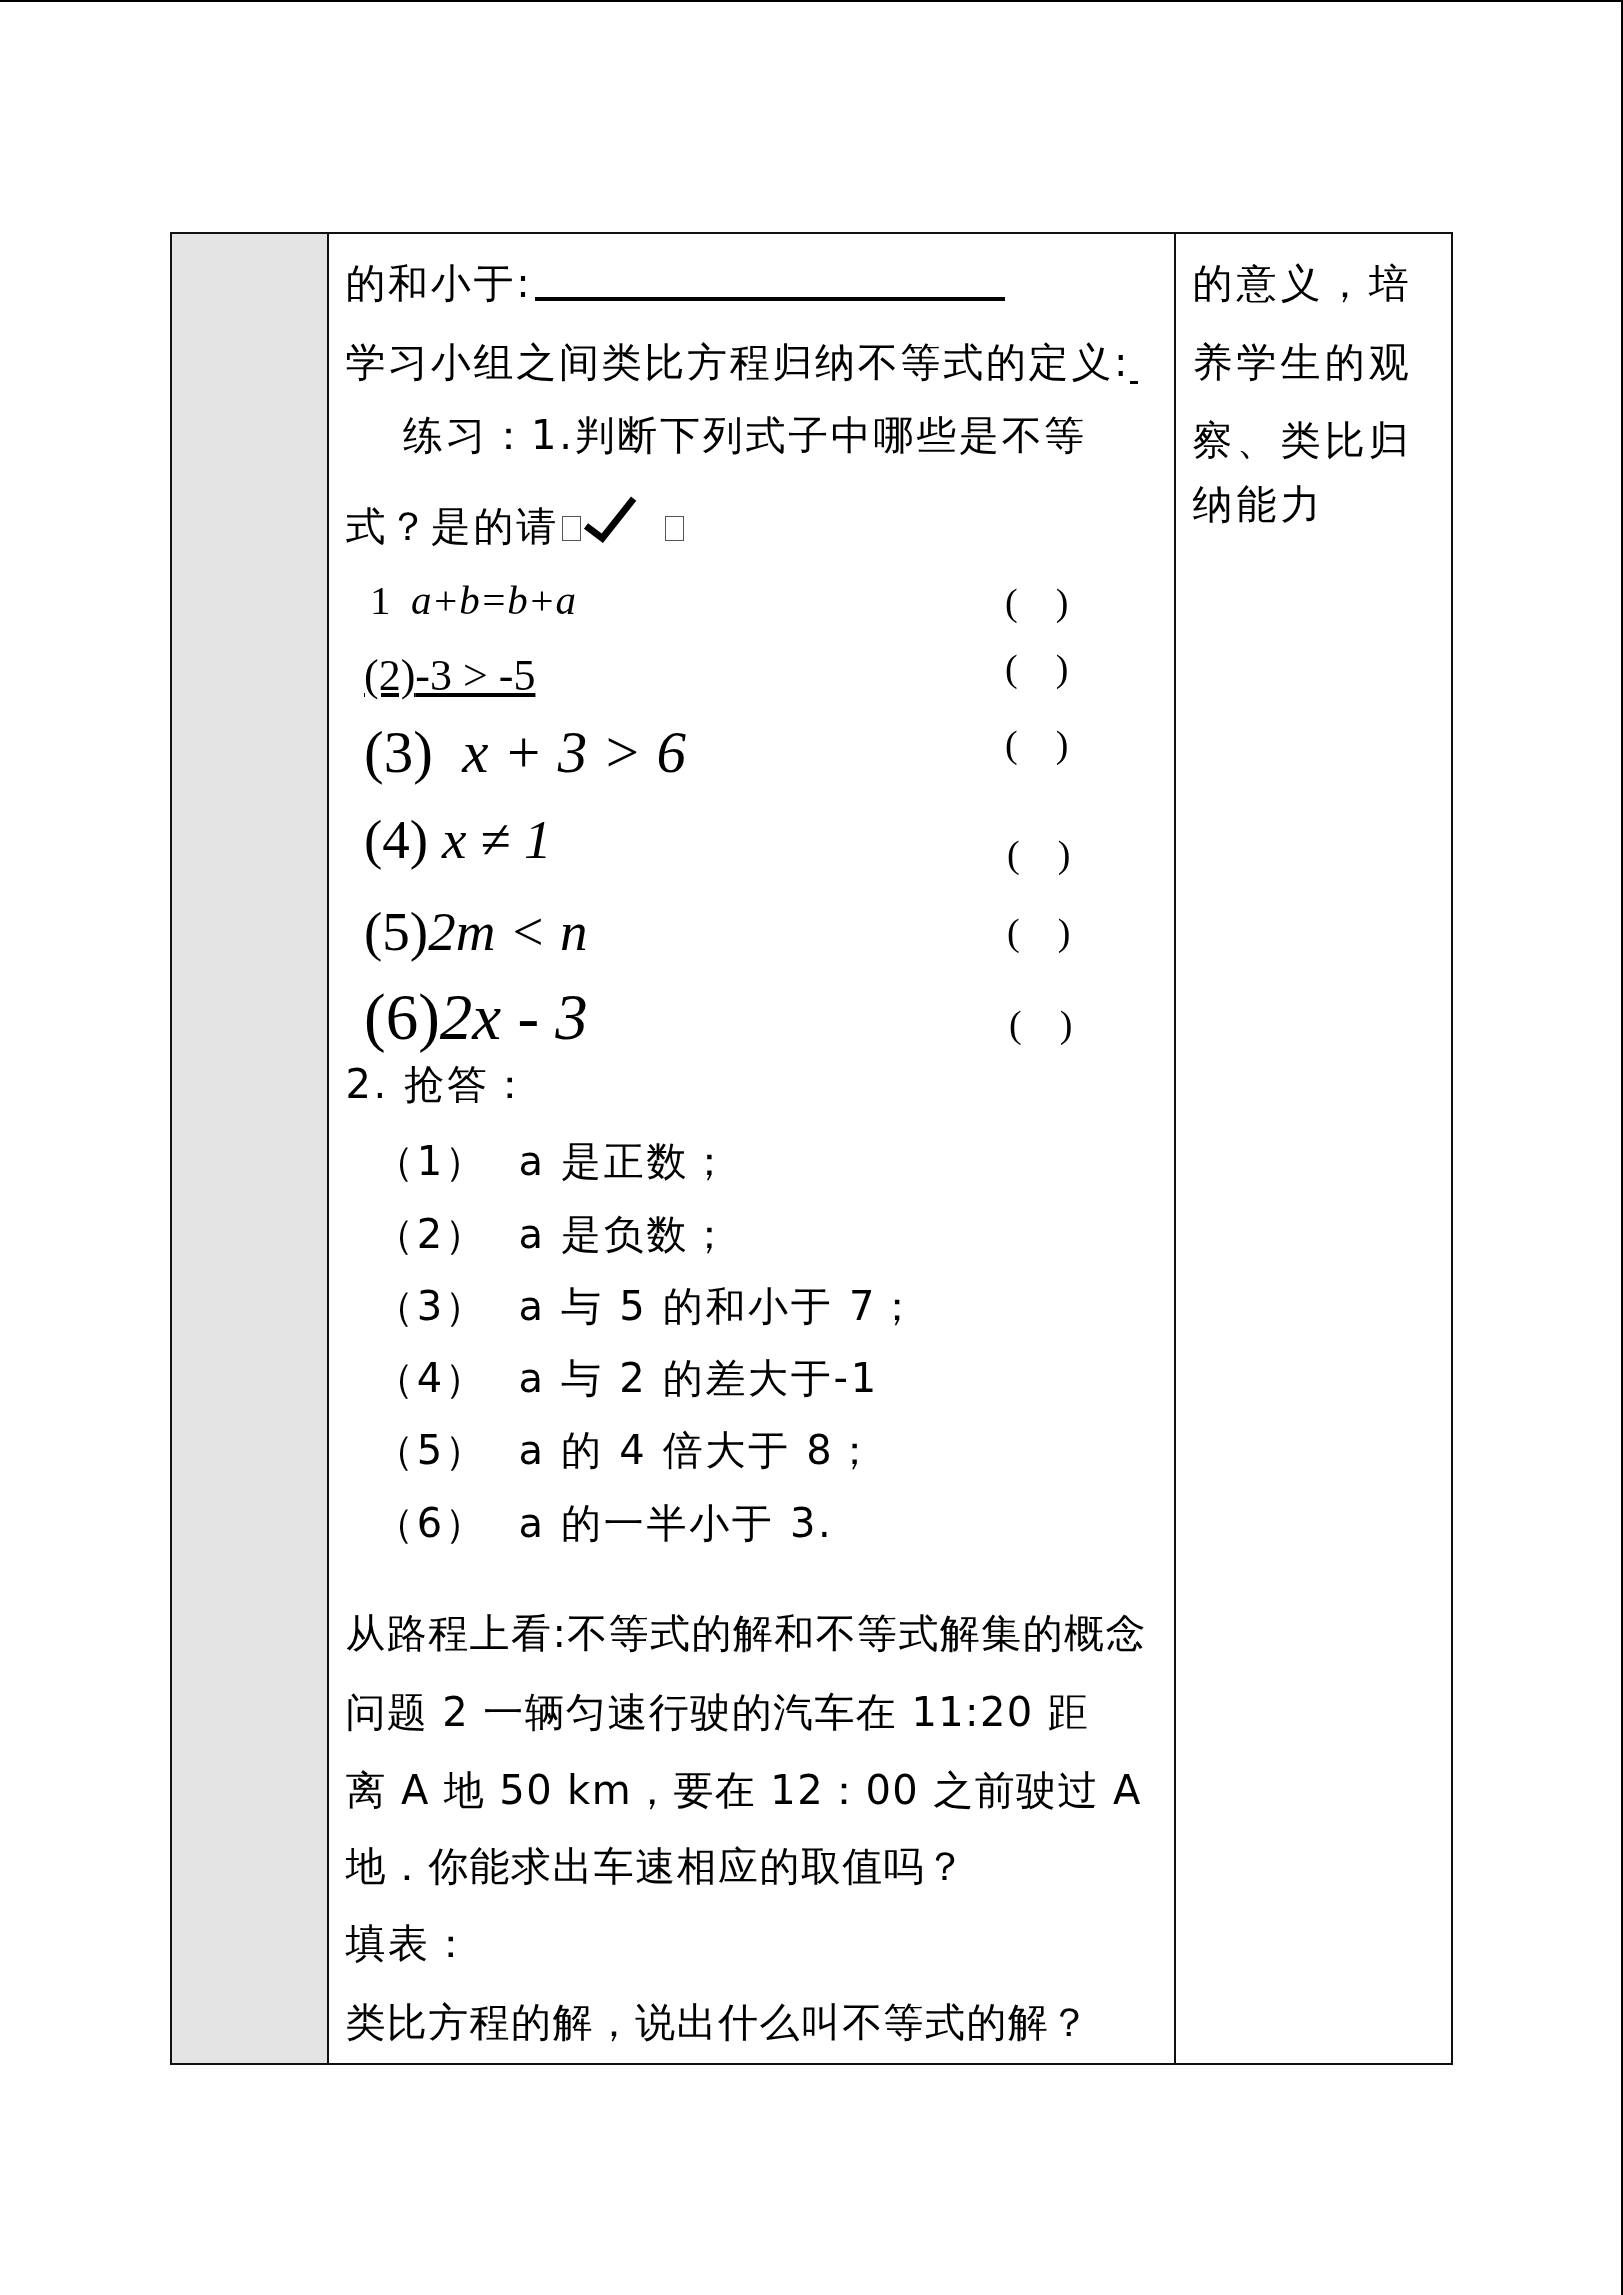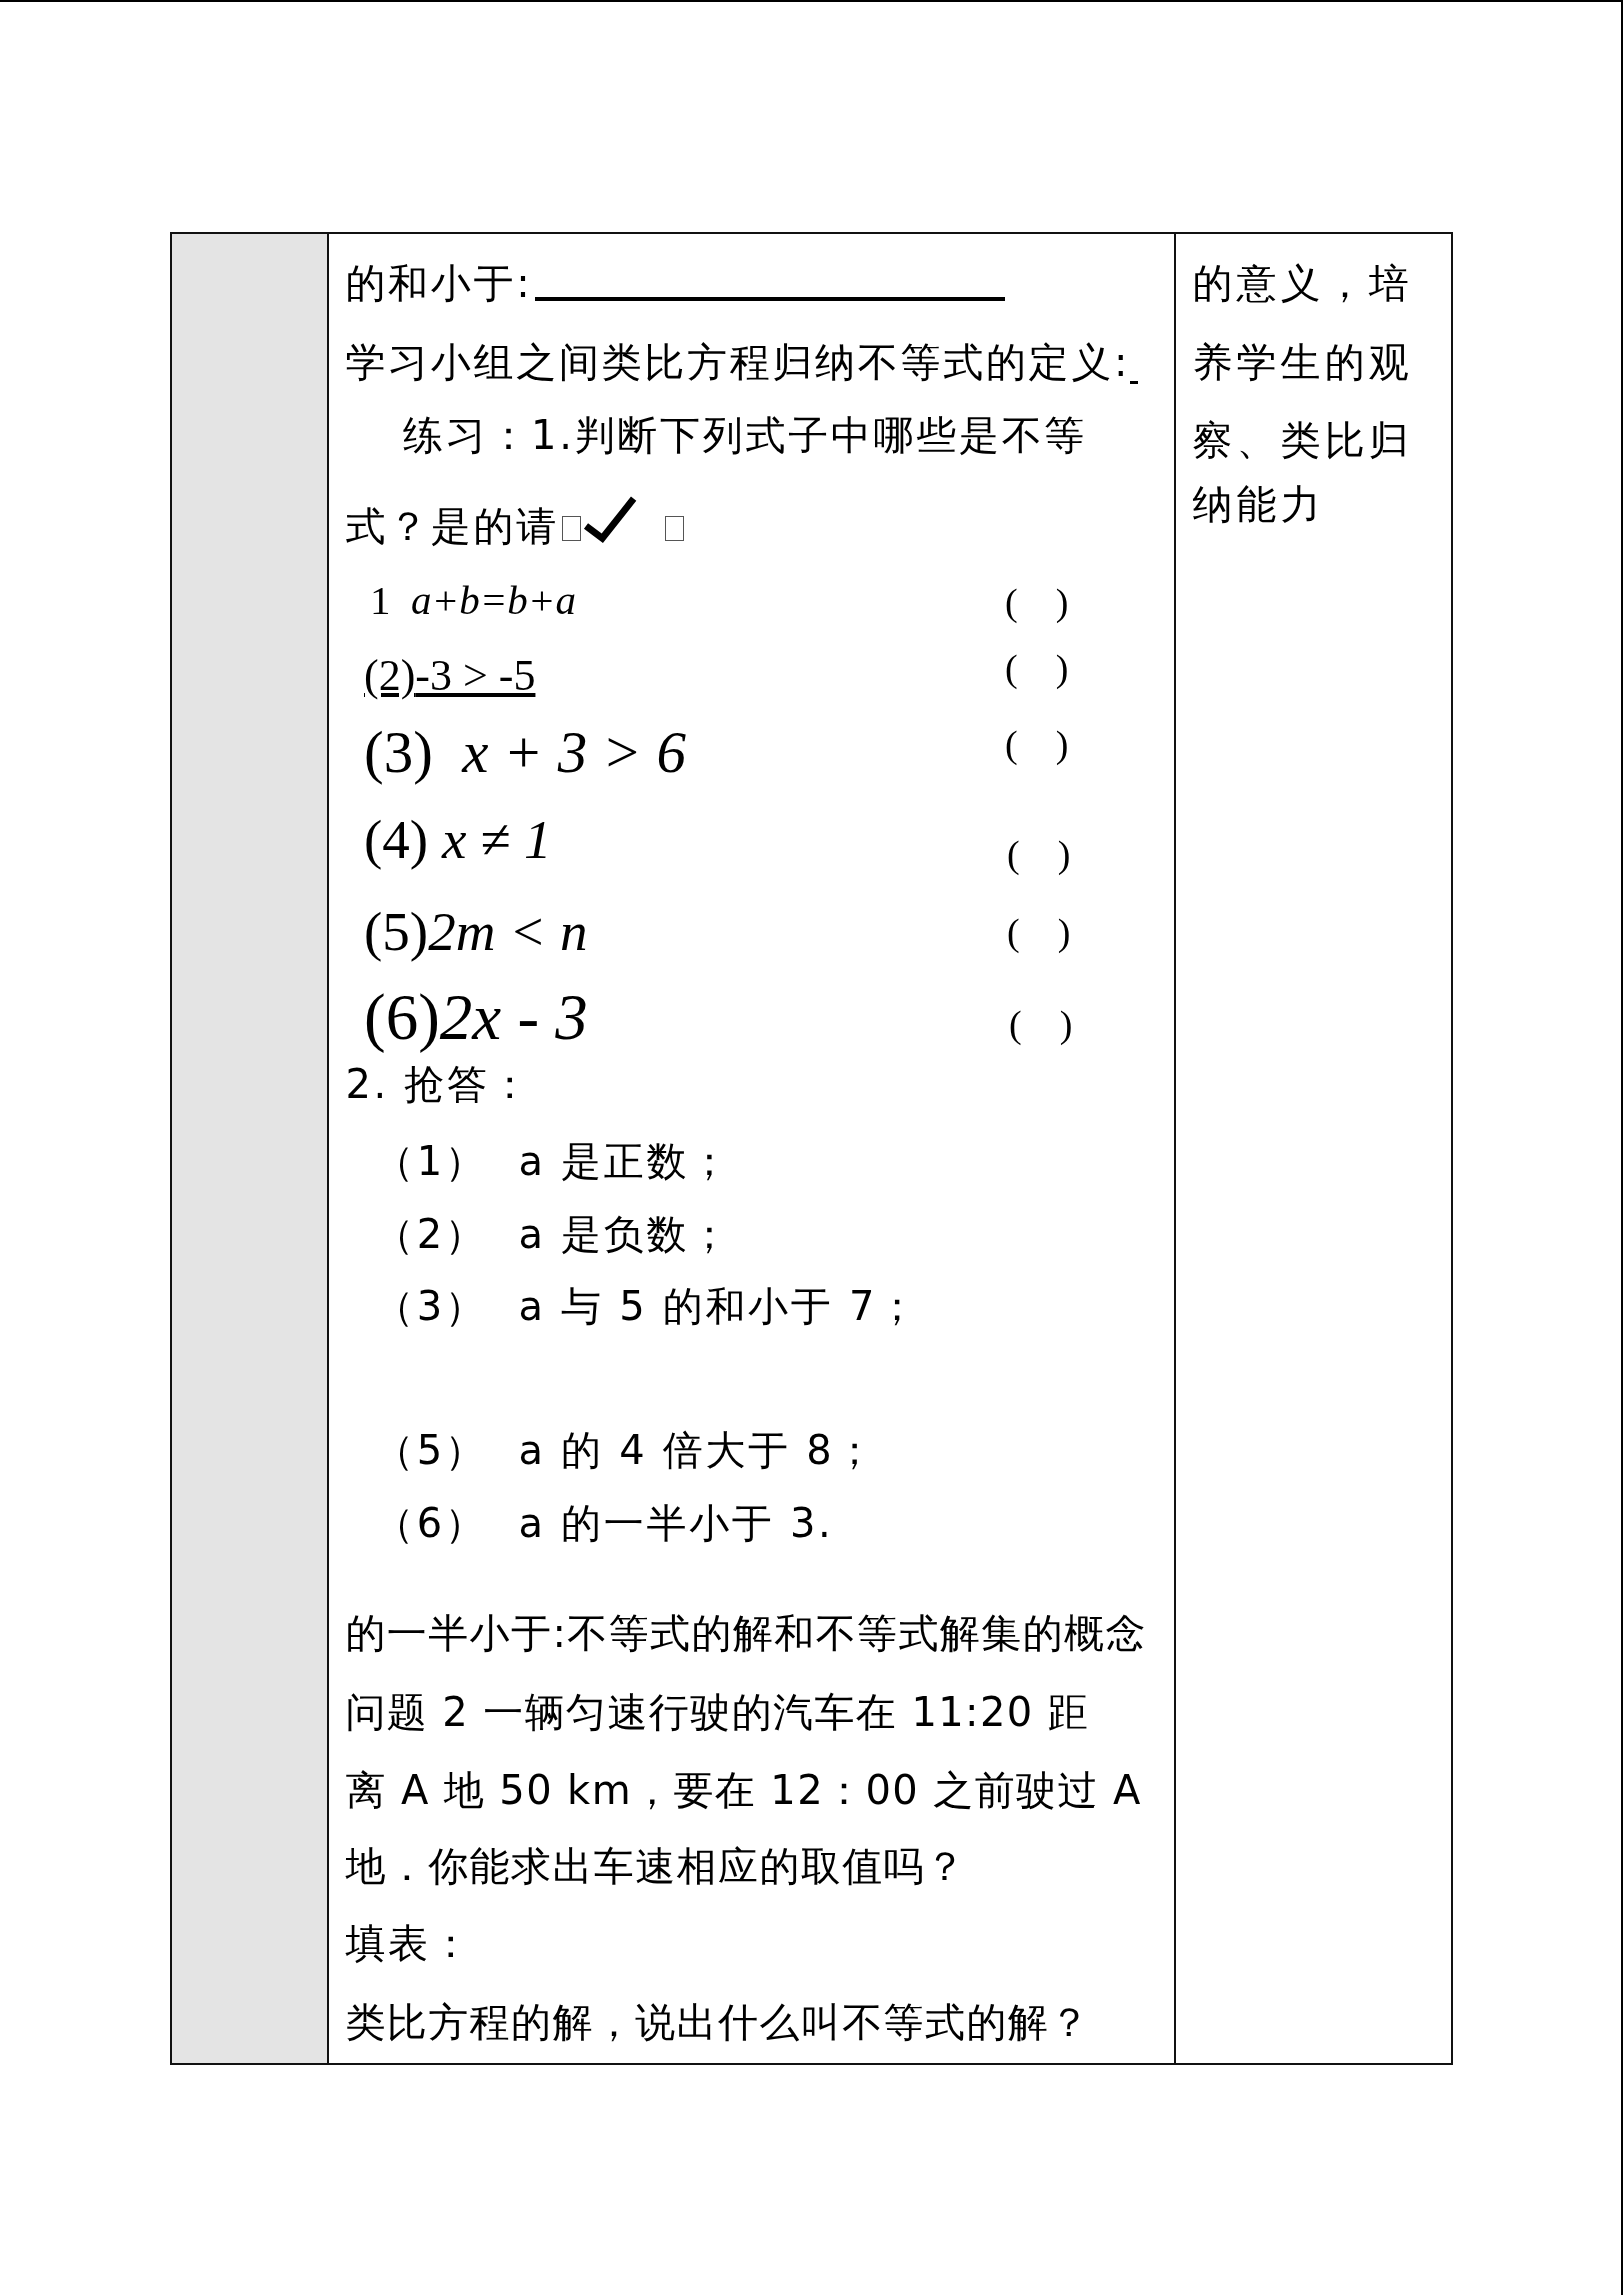--- a/index.html
+++ b/index.html
@@ -90,28 +90,31 @@
 
     <div class="line cjk" style="left:45px; top:905px;">
       <span>（1）</span>&nbsp;&nbsp;<span>a 是正数；</span>
     </div>
     <div class="line cjk" style="left:45px; top:978px;">
       <span>（2）</span>&nbsp;&nbsp;<span>a 是负数；</span>
     </div>
     <div class="line cjk" style="left:45px; top:1050px;">
       <span>（3）</span>&nbsp;&nbsp;<span>a 与 5 的和小于 7；</span>
     </div>
+    <div class="line cjk" style="left:45px; top:1122px;">
+      <span>（4）</span>&nbsp;&nbsp;<span>a 与 2 的差大于-1</span>
+    </div>
     <div class="line cjk" style="left:45px; top:1194px;">
       <span>（5）</span>&nbsp;&nbsp;<span>a 的 4 倍大于 8；</span>
     </div>
     <div class="line cjk" style="left:45px; top:1267px;">
       <span>（6）</span>&nbsp;&nbsp;<span>a 的一半小于 3.</span>
     </div>
 
-    <div class="line cjk" style="left:16.4px; top:1377px; letter-spacing:1.4px;">的一半小于:不等式的解和不等式解集的概念</div>
+    <div class="line cjk" style="left:16.4px; top:1377px; letter-spacing:1.4px;">从路程上看:不等式的解和不等式解集的概念</div>
     <div class="line cjk" style="left:16.4px; top:1456px; letter-spacing:1.4px;">问题 2   一辆匀速行驶的汽车在 11:20 距</div>
     <div class="line cjk" style="left:16.4px; top:1534px; letter-spacing:1.4px;">离 A 地 50      km，要在 12：00 之前驶过 A</div>
     <div class="line cjk" style="left:16.4px; top:1610px; letter-spacing:1.4px;">地．你能求出车速相应的取值吗？</div>
     <div class="line cjk" style="left:16.4px; top:1687px;">填表：</div>
     <div class="line cjk" style="left:16.4px; top:1766px; letter-spacing:1.4px;">类比方程的解，说出什么叫不等式的解？</div>
   </div>
 
   <div class="col-right">
     <div class="line cjk" style="left:16.4px; top:27px; letter-spacing:4.1px;">的意义，培</div>
     <div class="line cjk" style="left:16.4px; top:106px; letter-spacing:4.1px;">养学生的观</div>

